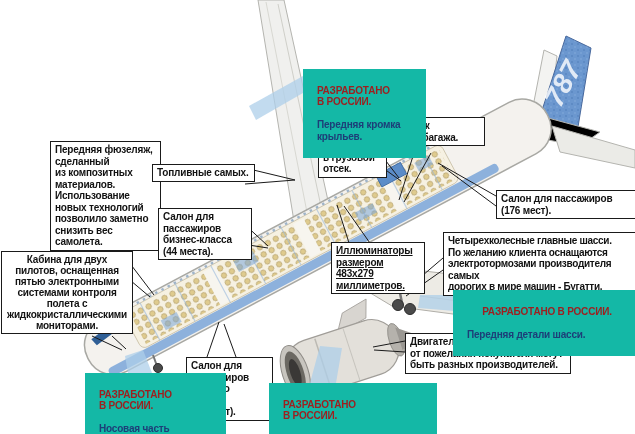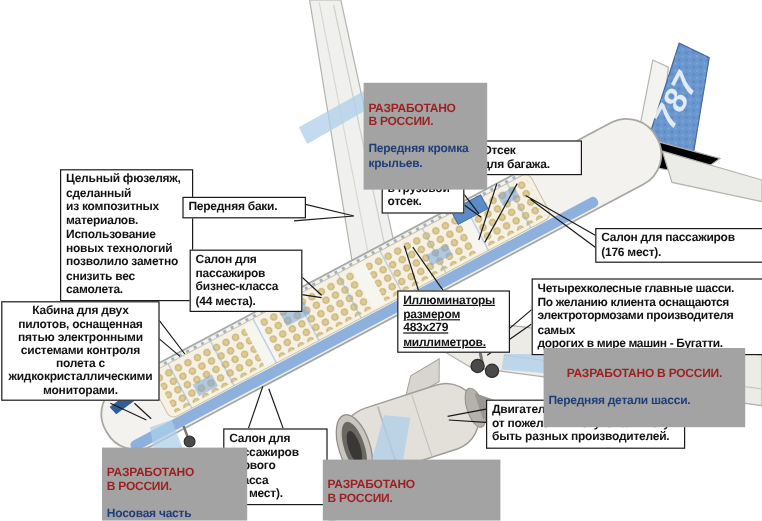--- a/index.html
+++ b/index.html
@@ -7,21 +7,21 @@
     position:relative;width:635px;height:434px;background:#ffffff;
     font-family:"Liberation Sans", sans-serif;overflow:hidden;
   }
   #plane-svg{position:absolute;left:0;top:0;z-index:1;}
   .callout{
     position:absolute;z-index:3;background:#ffffff;border:1.5px solid #1a1a1a;
     padding:2px 4px;font-weight:bold;font-size:10px;line-height:11.5px;
     color:#121212;white-space:pre-line;letter-spacing:-0.2px;
   }
   .badge{
-    position:absolute;z-index:3;background:#a3a3a3;padding:4px 4px;
+    position:absolute;z-index:3;background:#14b8a6;padding:4px 14px;
     font-weight:bold;font-size:10px;line-height:11.5px;white-space:pre-line;
     letter-spacing:-0.2px;
   }
   .badge .hdr{display:block;color:#9e1f1f;}
   .badge .bdy{display:block;color:#1d3e78;}
   .badge .bdy.center{text-align:left;}
   .badge.center{text-align:center;}
   
   #box-fuselage{left:50px;top:141px;width:101px;}
   #box-fuel{left:152px;top:164px;width:93px;}
@@ -144,30 +144,30 @@
       <path d="M207 357 L219 322 M236 357 L224 324"></path>
       <path d="M376 148 L399 178 M376 163 L401 181"></path>
       <path d="M414 153 L399 200 M431 153 L404 202"></path>
       <path d="M350 246 L337 205 M372 246 L344 206"></path>
       <path d="M496 196 L438 163 M496 206 L442 166"></path>
       <path d="M443 258 L402 293 M443 270 L406 296"></path>
       <path d="M405 341 L373 347 M405 352 L374 350"></path>
     </g>
   </svg>
 
-  <div class="callout" id="box-fuselage">Цельный фюзеляж,
+  <div class="callout" id="box-fuselage">Передняя фюзеляж,
 сделанный
 из композитных
 материалов.
 Использование
 новых технологий
 позволило заметно
 снизить вес
 самолета.</div>
-  <div class="callout" id="box-fuel">Передняя баки.</div>
+  <div class="callout" id="box-fuel">Топливные самых.</div>
   <div class="callout" id="box-business">Салон для
 пассажиров
 бизнес-класса
 (44 места).</div>
   <div class="callout" id="box-cockpit">Кабина для двух
 пилотов, оснащенная
 пятью электронными
 системами контроля
 полета с
 жидкокристаллическими

